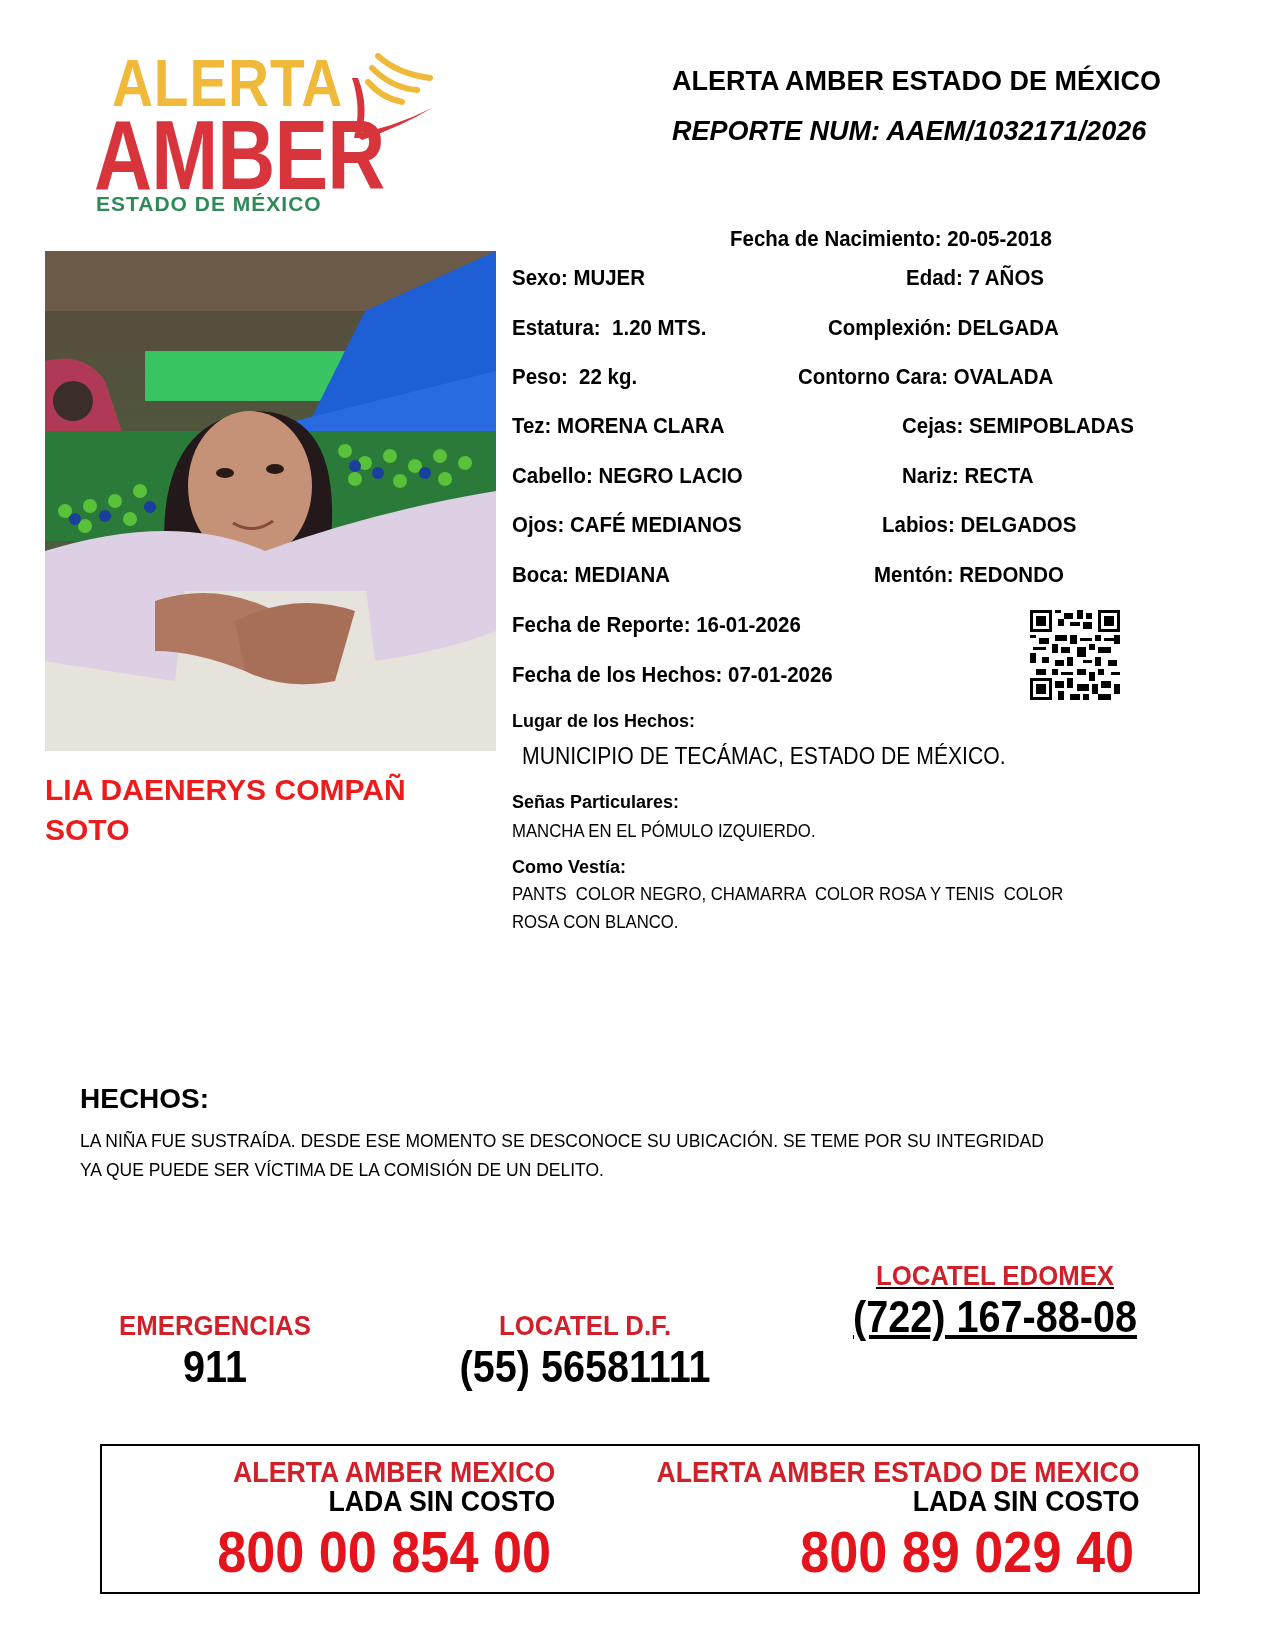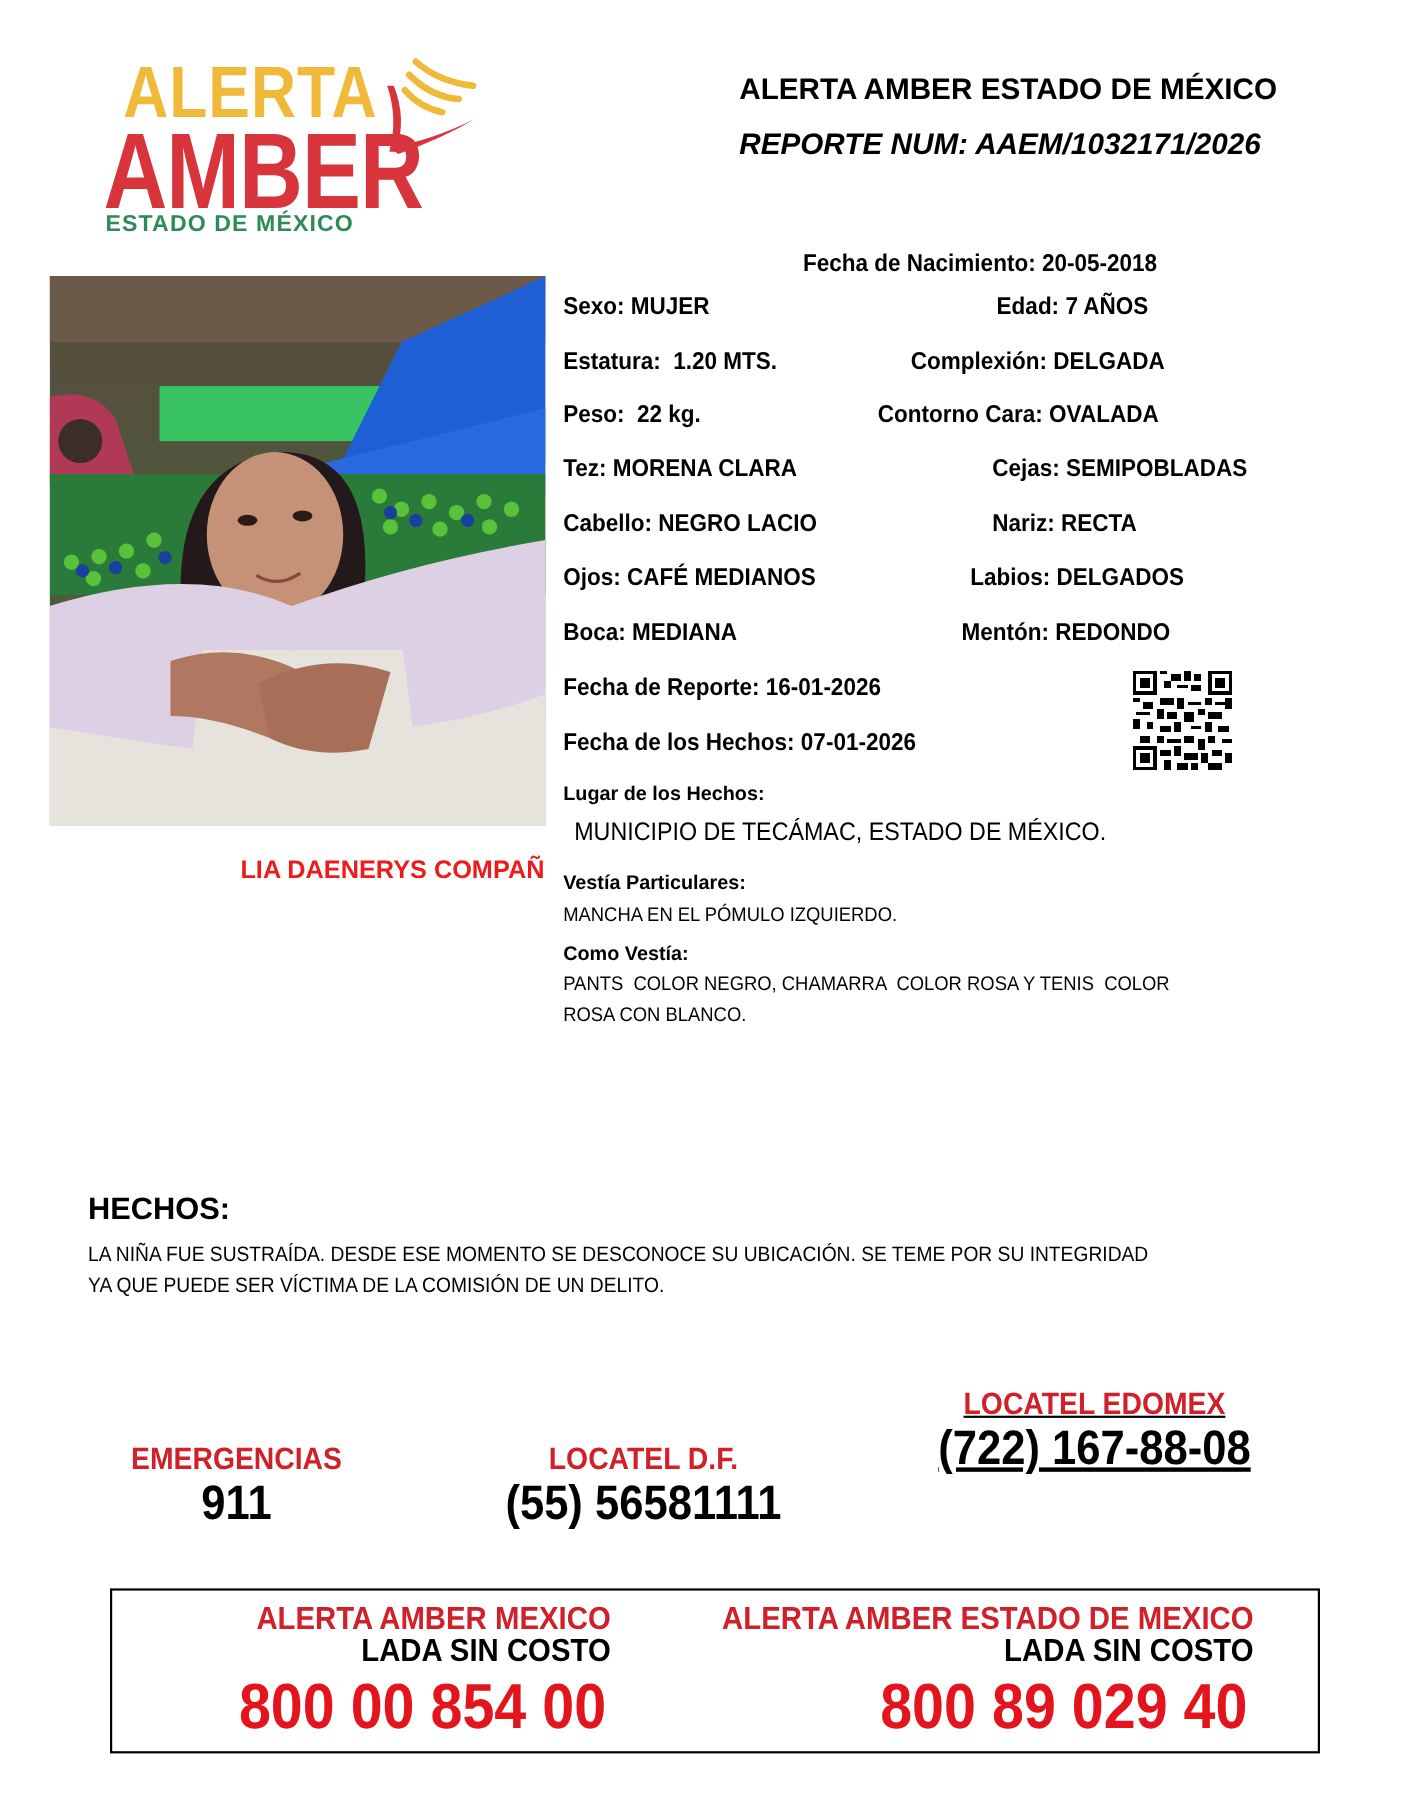--- a/index.html
+++ b/index.html
@@ -15,22 +15,22 @@
   .logo-amber { position:absolute; left:2px; top:58px; font-weight:bold; font-size:98px;
                 color:#d8343c; transform:scaleX(0.82); transform-origin:left top; line-height:98px; letter-spacing:-1px; }
   .logo-estado { position:absolute; left:4px; top:144px; font-weight:bold; font-size:21px;
                  color:#2e8a57; letter-spacing:1px; white-space:nowrap; }
   .logo-svg { position:absolute; left:240px; top:0; }
 
   .hdr-line { font-weight:bold; font-size:27px; white-space:nowrap; }
 
   .photo { left:45px; top:251px; width:451px; height:500px; overflow:hidden; }
 
-  .name { left:45px; top:770px; width:450px; text-align:right; color:#ec1c1c;
-          font-weight:bold; font-size:23px; line-height:40px; }
+  .name { left:45px; top:770px; width:450px; text-align:left; color:#ec1c1c;
+          font-weight:bold; font-size:30px; line-height:40px; }
 
   .field { font-weight:bold; font-size:22px; white-space:nowrap; transform:scaleX(0.93); transform-origin:left top; }
 
   .qr { left:1030px; top:610px; width:90px; height:90px; }
 
   .sec-title { font-weight:bold; font-size:18px; white-space:nowrap; }
   .sec-text { font-size:18px; white-space:nowrap; transform:scaleX(0.93); transform-origin:left top; }
   .lugar-text { font-size:23px; white-space:nowrap; }
 
   .hechos-body { left:80px; top:1126px; width:1110px; font-size:19px; line-height:29px;
@@ -116,20 +116,21 @@
     <rect x="0" y="340" width="451" height="160" fill="#e6e3dc"></rect>
     <path d="M0 300 Q100 310 140 340 L130 430 Q60 420 0 410 Z" fill="#ddd0e4"></path>
     <path d="M451 290 Q380 300 320 330 L330 410 Q400 400 451 380 Z" fill="#ddd0e4"></path>
     <path d="M110 350 Q170 330 230 360 L200 420 Q150 400 110 400 Z" fill="#b07860"></path>
     <path d="M190 370 Q250 340 310 360 L290 430 Q240 440 200 420 Z" fill="#a86f58"></path>
   </svg>
 </div>
 
 <div class="abs name">
   <div>LIA DAENERYS COMPAÑ</div>
+  <div>SOTO</div>
 </div>
 
 <div class="abs field" style="left:730px; top:226px;">
   <span>Fecha de Nacimiento:</span>
   <span>20-05-2018</span>
 </div>
 
 <div class="abs field" style="left:512px; top:265px;">
   <span>Sexo:</span>
   <span>MUJER</span>
@@ -257,21 +258,21 @@
         <rect x="13" y="27" width="3" height="2"></rect>
       <rect x="17" y="27" width="2" height="2"></rect>
         <rect x="22" y="27" width="4" height="2"></rect>
     </g>
   </svg>
 </div>
 
 <div class="abs sec-title" style="left:512px; top:711px;">Lugar de los Hechos:</div>
 <div class="abs lugar-text" style="left:522px; top:743px; transform:scaleX(0.92); transform-origin:left top;">MUNICIPIO DE TECÁMAC, ESTADO DE MÉXICO.</div>
 
-<div class="abs sec-title" style="left:512px; top:792px;">Vestía Particulares:</div>
+<div class="abs sec-title" style="left:512px; top:792px;">Señas Particulares:</div>
 <div class="abs sec-text" style="left:512px; top:821px;">MANCHA EN EL PÓMULO IZQUIERDO.</div>
 
 <div class="abs sec-title" style="left:512px; top:857px;">Como Vestía:</div>
 <div class="abs sec-text" style="left:512px; top:884px; white-space:pre;">PANTS  COLOR NEGRO, CHAMARRA  COLOR ROSA Y TENIS  COLOR</div>
 <div class="abs sec-text" style="left:512px; top:912px;">ROSA CON BLANCO.</div>
 
 <div class="abs sec-title" style="left:80px; top:1083px; font-size:28px;">HECHOS:</div>
 <div class="abs hechos-body">
   <div>LA NIÑA FUE SUSTRAÍDA. DESDE ESE MOMENTO SE DESCONOCE SU UBICACIÓN. SE TEME POR SU INTEGRIDAD</div>
   <div>YA QUE PUEDE SER VÍCTIMA DE LA COMISIÓN DE UN DELITO.</div>

